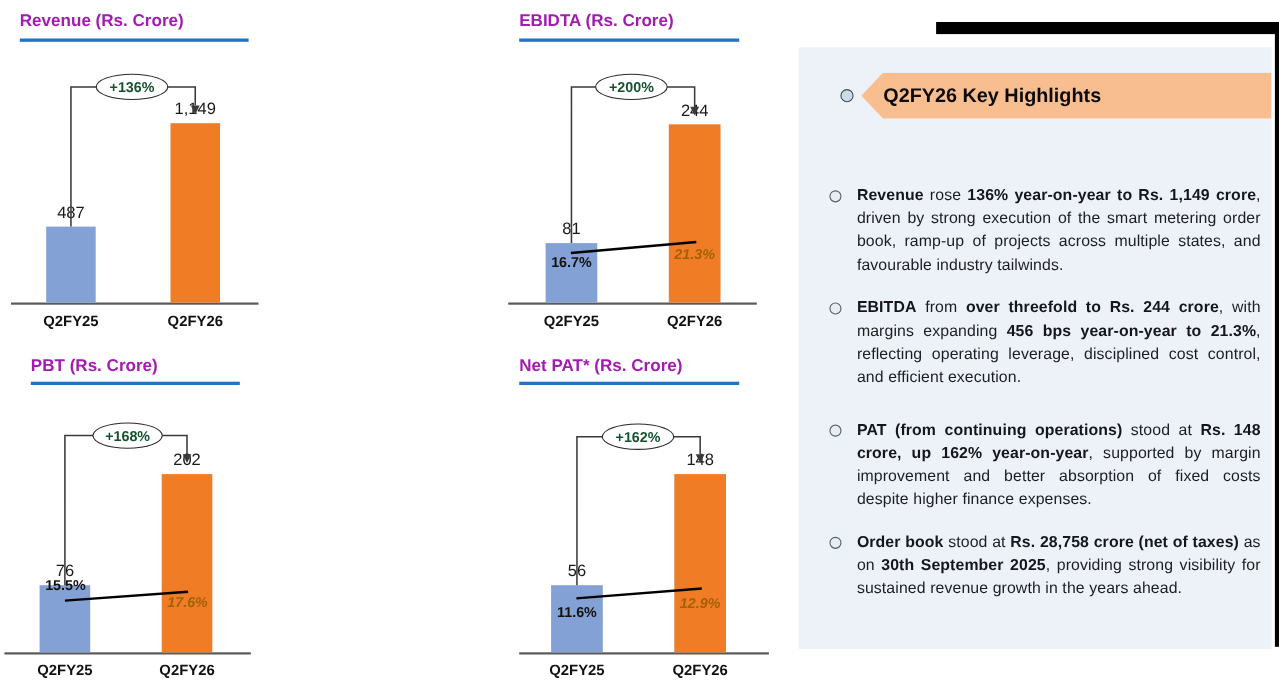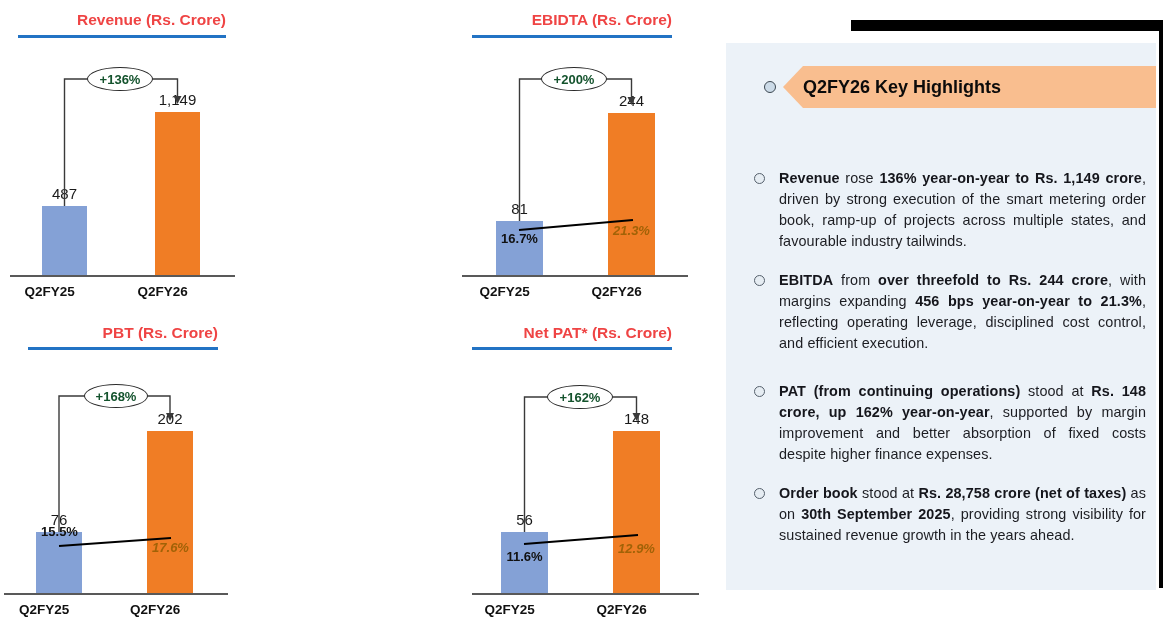--- a/index.html
+++ b/index.html
@@ -1,25 +1,25 @@
 <!DOCTYPE html>
 <html><head>
 <meta charset="utf-8">
 <style>
   html,body{margin:0;padding:0;background:#ffffff;}
   #stage{position:relative;width:1163px;height:624px;background:#ffffff;overflow:hidden;
          font-family:"Liberation Sans",sans-serif;}
   .abs{position:absolute;}
   
-  .ctitle{position:absolute;font-weight:700;font-size:15.5px;color:#ef4444;text-align:right;}
+  .ctitle{position:absolute;font-weight:700;font-size:15.5px;color:#a21caf;text-align:left;}
   .cunderline{position:absolute;height:3px;}
   .axis{position:absolute;height:2px;}
   .bar{position:absolute;}
   .vlab{position:absolute;font-size:15px;color:#1a1a1a;text-align:center;height:18px;line-height:18px;}
-  .cat{position:absolute;font-size:13.5px;font-weight:600;color:#111;height:18px;line-height:18px;}
+  .cat{position:absolute;font-size:13.5px;font-weight:600;color:#111;text-align:center;height:18px;line-height:18px;}
   .growth{position:absolute;border:1.5px solid #2b2b2b;border-radius:50%;background:#fff;
           display:flex;align-items:center;justify-content:center;
           font-weight:700;font-size:13px;color:#14532d;box-sizing:border-box;}
   .mlab{position:absolute;font-weight:700;font-size:13px;text-align:center;height:16px;line-height:16px;}
   .mlab-dark{color:#111;}
   .mlab-light{color:#a16207;font-style:italic;}
   
   .node{position:absolute;border-radius:50%;box-sizing:border-box;}
   .bullet{position:absolute;font-size:14.4px;line-height:21px;color:#1c1d22;
           text-align:justify;letter-spacing:0.1px;}

